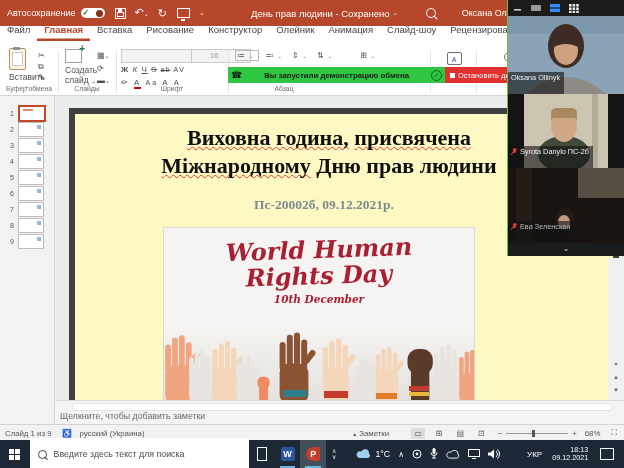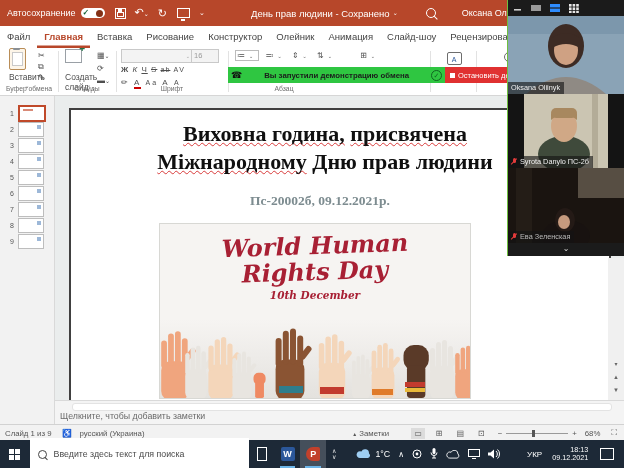--- a/index.html
+++ b/index.html
@@ -20,31 +20,31 @@
   .save-ico:after{content:"";position:absolute;left:1px;bottom:1px;width:5px;height:3px;border:1px solid #fff}
   .mon-ico{width:11px;height:8px;border:1px solid #fff;margin-left:10px;position:relative}
   .mon-ico:after{content:"";position:absolute;left:3px;bottom:-3px;width:4px;height:1px;background:#fff;box-shadow:0 1px 0 #fff}
   .doctitle{margin-left:46px;font-size:9.5px;white-space:nowrap}
   .search-ico{width:8px;height:8px;border:1.3px solid #fff;border-radius:50%;position:relative;margin-left:28px}
   .search-ico:after{content:"";position:absolute;width:5px;height:1.3px;background:#fff;transform:rotate(45deg);left:6px;top:8px}
   .avatar{width:15px;height:15px;border-radius:50%;background:#3b3f77;color:#fff;font-size:6.5px;
     display:flex;align-items:center;justify-content:center;margin-left:8px;font-weight:bold}
 
   
-  .tabsrow{left:0;top:26px;width:624px;height:22px;background:#fff;display:flex;align-items:center;z-index:2}
+  .tabsrow{left:0;top:19px;width:624px;height:22px;background:#fff;display:flex;align-items:center;z-index:2}
   .tab{font-size:9.5px;color:#444;padding:0 7px;height:22px;line-height:22px;white-space:nowrap}
   .tab.active{color:#b7472a;font-weight:bold;box-shadow:inset 0 -2.5px 0 #b7472a}
 
   
   .ribbon{left:0;top:48px;width:624px;height:47px;background:#fff;border-bottom:1px solid #d6d6d6;z-index:1}
   .grp-label{position:absolute;bottom:2px;font-size:6.8px;color:#6d6d6d;width:100%;text-align:center;white-space:nowrap}
   .vdiv{position:absolute;top:3px;bottom:3px;width:1px;background:#e2e2e2}
   .ric{font-size:8px;color:#4e4e4e;line-height:11px}
   .smallbtn{font-size:8.5px;color:#4e4e4e}
-  .fontbox{border:1px solid #c9c9c9;background:#f3f3f3;color:#9a9a9a;font-size:7.5px;height:12px;line-height:12px;padding:0 2px}
+  .fontbox{border:1px solid #c9c9c9;background:#f3f3f3;color:#9a9a9a;font-size:7.5px;height:12px;line-height:12px;padding:0 18px}
   .clip-ico{width:15px;height:20px;background:#fdf5e8;border:1px solid #b98d57;border-radius:2px;position:relative}
   .clip-ico:before{content:"";position:absolute;left:3px;top:-2px;width:7px;height:3px;background:#8a8f94;border-radius:1px}
   .clip-ico:after{content:"";position:absolute;left:2px;top:3px;width:9px;height:12px;background:#fff;border:1px solid #c9c9c9}
   .newslide-ico{width:15px;height:12px;background:#fff;border:1px solid #9aa0a6;position:relative}
   .newslide-ico:after{content:"+";position:absolute;right:-4px;top:-7px;color:#1e7145;font-weight:bold;font-size:10px}
   .bigbtn{display:flex;flex-direction:column;align-items:center;font-size:7.5px;color:#4e4e4e}
   .drawbox{width:13px;height:11px;border:1px solid #6d6d6d;border-radius:2px;font-size:7px;color:#2b579a;
     display:flex;align-items:flex-end;justify-content:center;line-height:9px}
   .findo{width:8px;height:8px;border:1.2px solid #6d6d6d;border-radius:50%;position:relative}
   .findo:after{content:"";position:absolute;width:4px;height:1.2px;background:#6d6d6d;transform:rotate(45deg);left:6px;top:8px}
@@ -64,21 +64,21 @@
   .slidespanel{left:0;top:95px;width:54px;height:329px;background:#f2f2f2;border-right:1px solid #d9d9d9;z-index:0}
   .thumbrow{display:flex;align-items:center;height:16px;margin-top:0}
   .thumbrow .num{width:14px;text-align:right;font-size:7px;color:#555;margin-right:4px}
   .thumb{width:24px;height:13px;background:#fff;border:1px solid #bdbdbd;position:relative}
   .thumb .mark{position:absolute;right:2px;top:2px;width:4px;height:4px;background:#9db8d8}
   .thumbrow.sel .thumb{border:2px solid #c0492a}
   .thumbrow.sel .thumb .mark{background:#d98a77;left:3px;right:auto;width:10px;height:2px}
 
   
   .editor{left:55px;top:95px;width:569px;height:305px;background:#eaeded;z-index:0}
-  .slide{position:absolute;left:14px;top:13px;width:538px;height:290px;background:#ffffff;border:2px solid #404040}
+  .slide{position:absolute;left:14px;top:13px;width:538px;height:290px;background:#fef9c3;border:6px solid #404040}
   .slide-title{position:absolute;left:0;right:30px;top:10px;text-align:center;
     font-family:"Liberation Serif",serif;font-weight:bold;font-size:22px;line-height:28px;color:#101010;white-space:nowrap}
   .wavy{text-decoration:underline wavy #d83b3b 1px;text-decoration-skip-ink:none}
   .slide-sub{position:absolute;left:0;right:40px;top:83px;text-align:center;
     font-family:"Liberation Serif",serif;font-weight:bold;font-size:13.5px;color:#7d8c90}
   .poster{position:absolute;left:89px;top:114px;width:310px;height:174px;
     background:linear-gradient(#f6f4f2 55%,#e4e2de);overflow:hidden;box-shadow:0 0 0 1px #d8d8d4}
   .poster .t1{margin-top:9px;text-align:center;font-family:"DejaVu Serif",serif;font-style:italic;font-weight:bold;
     font-size:24px;line-height:26px;color:#a82034;transform:rotate(-2deg)}
   .poster .t2{text-align:center;font-family:"DejaVu Serif",serif;font-style:italic;font-weight:bold;
@@ -126,21 +126,21 @@
   .clock{font-size:7.2px;line-height:8.5px;text-align:right;margin-left:10px}
   .chatico{width:12px;height:10px;border:1px solid #fff;margin:0 10px 0 12px;position:relative}
 
   
   .vpanel{left:508px;top:0;width:116px;height:256px;background:#161616;z-index:10;box-shadow:-1px 0 0 #6fbf3f}
   .vhead{height:16px;background:#1b1b1b;display:flex;align-items:center;padding-left:6px}
   .vhead .hic{margin-right:9px;display:block}
   .tile{position:relative;overflow:hidden}
   .tile svg{display:block}
   .tile .nm{position:absolute;left:0;bottom:0;background:rgba(20,20,20,.62);color:#efefef;
-    font-size:7.3px;padding:1px 4px 2px 3px;display:flex;align-items:center;white-space:nowrap}
+    font-size:7.3px;padding:1px 4px 12px 3px;display:flex;align-items:center;white-space:nowrap}
   .micmute{width:6px;height:8px;position:relative;margin-right:3px;flex:none}
   .micmute:before{content:"";position:absolute;left:1.5px;top:0;width:3px;height:5px;background:#e23b3b;border-radius:1.5px}
   .micmute:after{content:"";position:absolute;left:-1px;top:3px;width:8px;height:1.2px;background:#e23b3b;transform:rotate(-45deg)}
   .tile.speaking{box-shadow:inset 0 0 0 2px #7dc855}
   .vfoot{height:13px;background:#1b1b1b;color:#ddd;text-align:center;font-size:8px;line-height:11px}
 </style>
 </head>
 <body>
 
 <div class="abs titlebar">
@@ -187,21 +187,21 @@
     <span class="abs ric" style="left:38px;top:2px">✂</span>
     <span class="abs ric" style="left:38px;top:13px">⧉</span>
     <span class="abs ric" style="left:38px;top:24px">✎</span>
     <div class="grp-label">Буфер обмена</div>
   </div>
   <div class="vdiv" style="left:58px"></div>
 
   <div class="abs" style="left:59px;top:0;width:56px;height:46px">
     <div class="abs" style="left:6px;top:1px">
       <div class="newslide-ico"></div>
-      <div class="smallbtn" style="margin-top:9px">Создать</div>
+      <div class="smallbtn" style="margin-top:2px">Создать</div>
       <div class="smallbtn"><span>слайд</span> <span style="font-size:6px">⌄</span></div>
     </div>
     <span class="abs ric" style="left:38px;top:2px">▦<span style="font-size:6px">⌄</span></span>
     <span class="abs ric" style="left:38px;top:15px">⟳</span>
     <span class="abs ric" style="left:38px;top:27px">▬<span style="font-size:6px">⌄</span></span>
     <div class="grp-label">Слайды</div>
   </div>
   <div class="vdiv" style="left:116px"></div>
 
   <div class="abs" style="left:117px;top:0;width:110px;height:46px">

